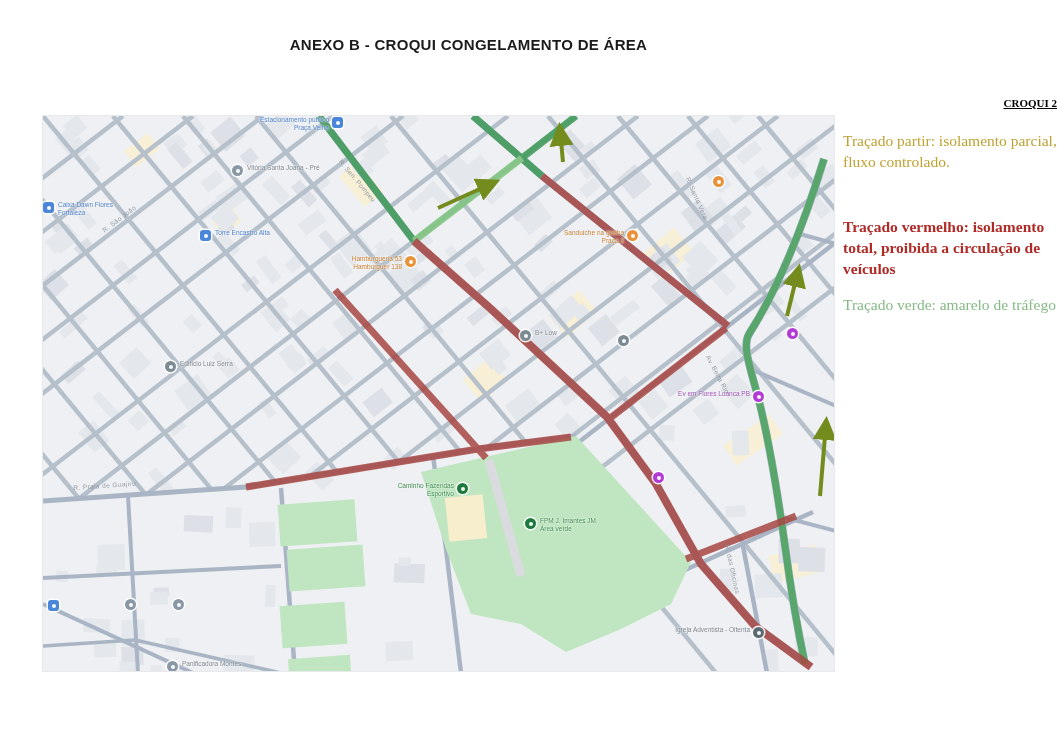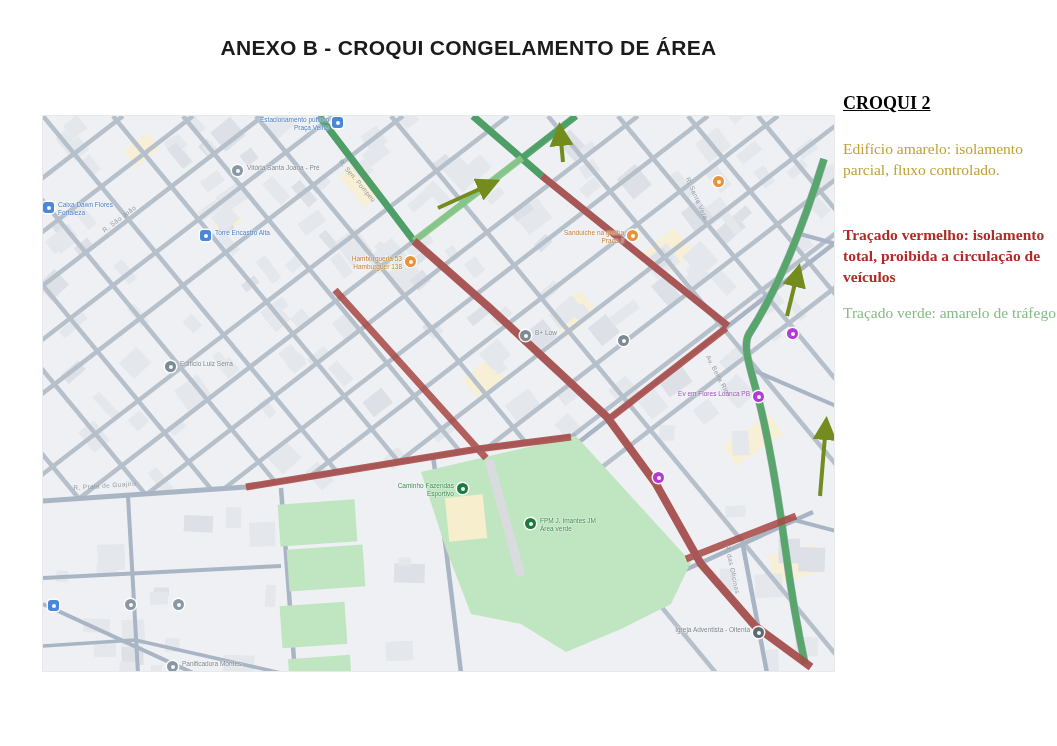--- a/index.html
+++ b/index.html
@@ -1,41 +1,41 @@
 <!DOCTYPE html>
 <html><head>
 <meta charset="utf-8">
 <style>
   html,body{margin:0;padding:0;background:#ffffff;}
   #page{position:relative;width:1057px;height:746px;background:#ffffff;overflow:hidden;
         font-family:"Liberation Sans",sans-serif;}
   #doc-title{position:absolute;top:36px;left:0;width:937px;text-align:center;
-             font-size:21px;font-weight:bold;color:#1b1b1b;letter-spacing:.3px;}
+             font-size:15px;font-weight:bold;color:#1b1b1b;letter-spacing:.3px;}
   
   #map{position:absolute;left:42px;top:115px;width:793px;height:557px;background:#eef0f3;
        border:1px solid #e8e9ea;box-sizing:border-box;overflow:hidden;}
   #map svg{position:absolute;left:0;top:0;}
   #poi-layer{position:absolute;left:0;top:0;width:793px;height:557px;pointer-events:none;}
   .poi{position:absolute;}
   .poi .ic{position:absolute;left:-6px;top:-6px;width:11px;height:11px;border-radius:50%;
            box-shadow:0 0 0 1.5px rgba(255,255,255,.9);}
   .poi .ic.sq{border-radius:3px;}
   .poi .ic::after{content:"";position:absolute;left:3.5px;top:3.5px;width:4px;height:4px;
                   border-radius:50%;background:rgba(255,255,255,.95);}
   .poi .lb{position:absolute;top:-7px;font-size:6.5px;line-height:7.5px;white-space:nowrap;
            text-shadow:0 0 2px #fff,0 0 2px #fff;}
   .poi .lb.left{right:9px;text-align:right;}
   .poi .lb.right{left:9px;text-align:left;}
   .slabel{position:absolute;font-size:6.5px;color:#8b929c;white-space:nowrap;
           transform-origin:0 0;letter-spacing:.4px;opacity:.9;}
   
   #legend{position:absolute;left:843px;top:93px;width:214px;
           font-family:"Liberation Serif",serif;font-size:15.5px;line-height:21px;color:#111;}
-  #legend .heading{font-weight:bold;text-decoration:underline;text-align:left;
-                   font-size:18px;margin-bottom:24px;color:#000;}
+  #legend .heading{font-weight:bold;text-decoration:underline;text-align:right;
+                   font-size:11px;margin-bottom:16px;color:#000;}
   #legend p{margin:0 0 15px 0;}
   #legend .yellow{color:#bfa233;}
   #legend .red{color:#b02a26;font-weight:bold;margin-top:44px;}
   #legend .green{color:#85bb85;}
   #legend .obs{color:#161616;margin-top:22px;}
 </style>
 </head>
 <body>
 
 <div id="page">
@@ -436,18 +436,18 @@
         <div class="slabel" style="left: 300px; top: 42px; transform: rotate(50deg);">R. Sen. Pompeu</div>
         <div class="slabel" style="left: 58px; top: 112px; transform: rotate(-37deg);">R. São João</div>
         <div class="slabel" style="left: 648px; top: 60px; transform: rotate(66deg);">R. Santa Vera</div>
         <div class="slabel" style="left: 668px; top: 238px; transform: rotate(62deg);">Av. Beira Rio</div>
         <div class="slabel" style="left: 688px; top: 428px; transform: rotate(78deg);">R. das Oficinas</div>
       </div>
   </div>
 
   <div id="legend">
     <div class="heading">CROQUI 2</div>
-    <p class="yellow">Edifício amarelo: isolamento parcial, fluxo controlado.</p>
+    <p class="yellow">Traçado partir: isolamento parcial, fluxo controlado.</p>
     <p class="red">Traçado vermelho: isolamento total, proibida a circulação de veículos</p>
     <p class="green">Traçado verde: amarelo de tráfego</p>
   </div>
 
 </div>
 
 </body></html>

